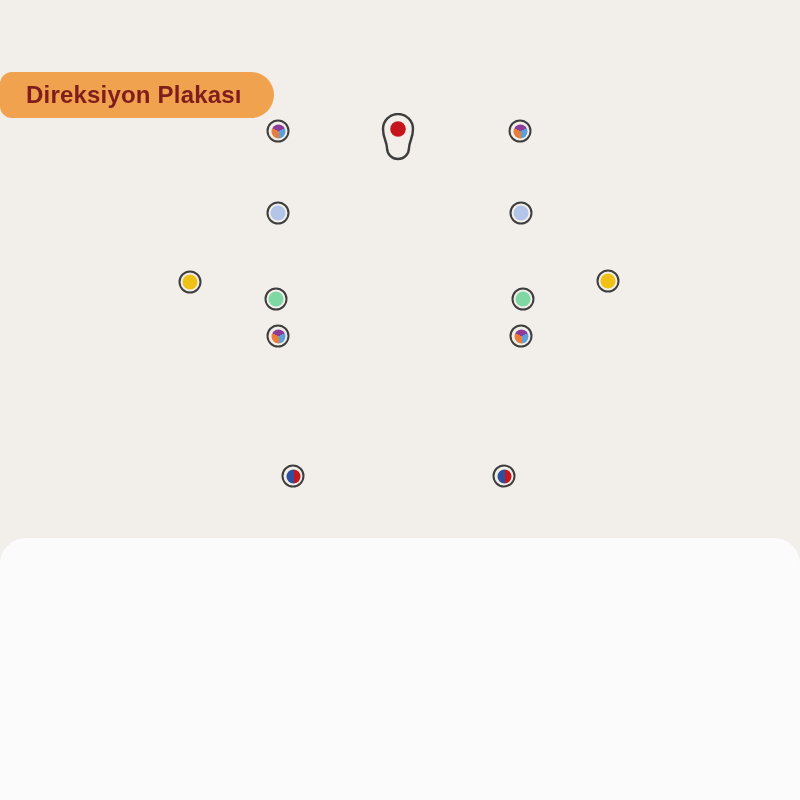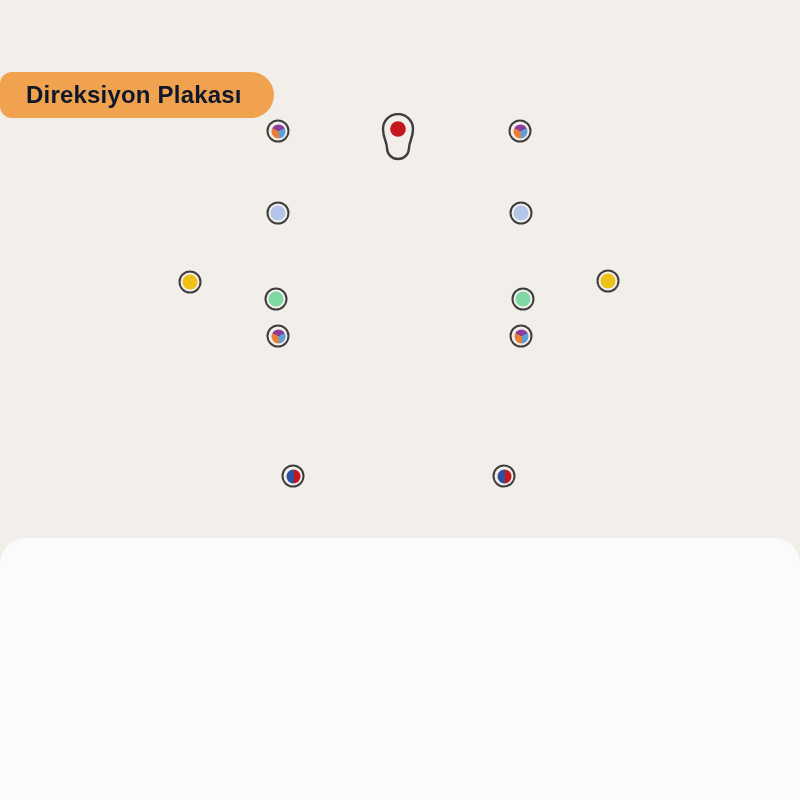--- a/index.html
+++ b/index.html
@@ -10,21 +10,21 @@
   }
   
   .badge{
     position:absolute;left:0;top:72px;height:46px;
     display:flex;align-items:center;
     padding:0 32px 0 26px;
     background:#F0A24E;
     border-radius:12px 23px 23px 12px;
   }
   .badge-title{
-    font-size:24px;font-weight:700;color:#0f172a;letter-spacing:.2px;
+    font-size:24px;font-weight:700;color:#7f1d1d;letter-spacing:.2px;
     white-space:nowrap;
   }
   
   .diagram{position:absolute;inset:0;}
   .hole{
     position:absolute;width:19px;height:19px;
     border:2.4px solid #3E3E3E;border-radius:50%;
     display:flex;align-items:center;justify-content:center;
     transform:translate(-50%,-50%);
     box-sizing:content-box;

